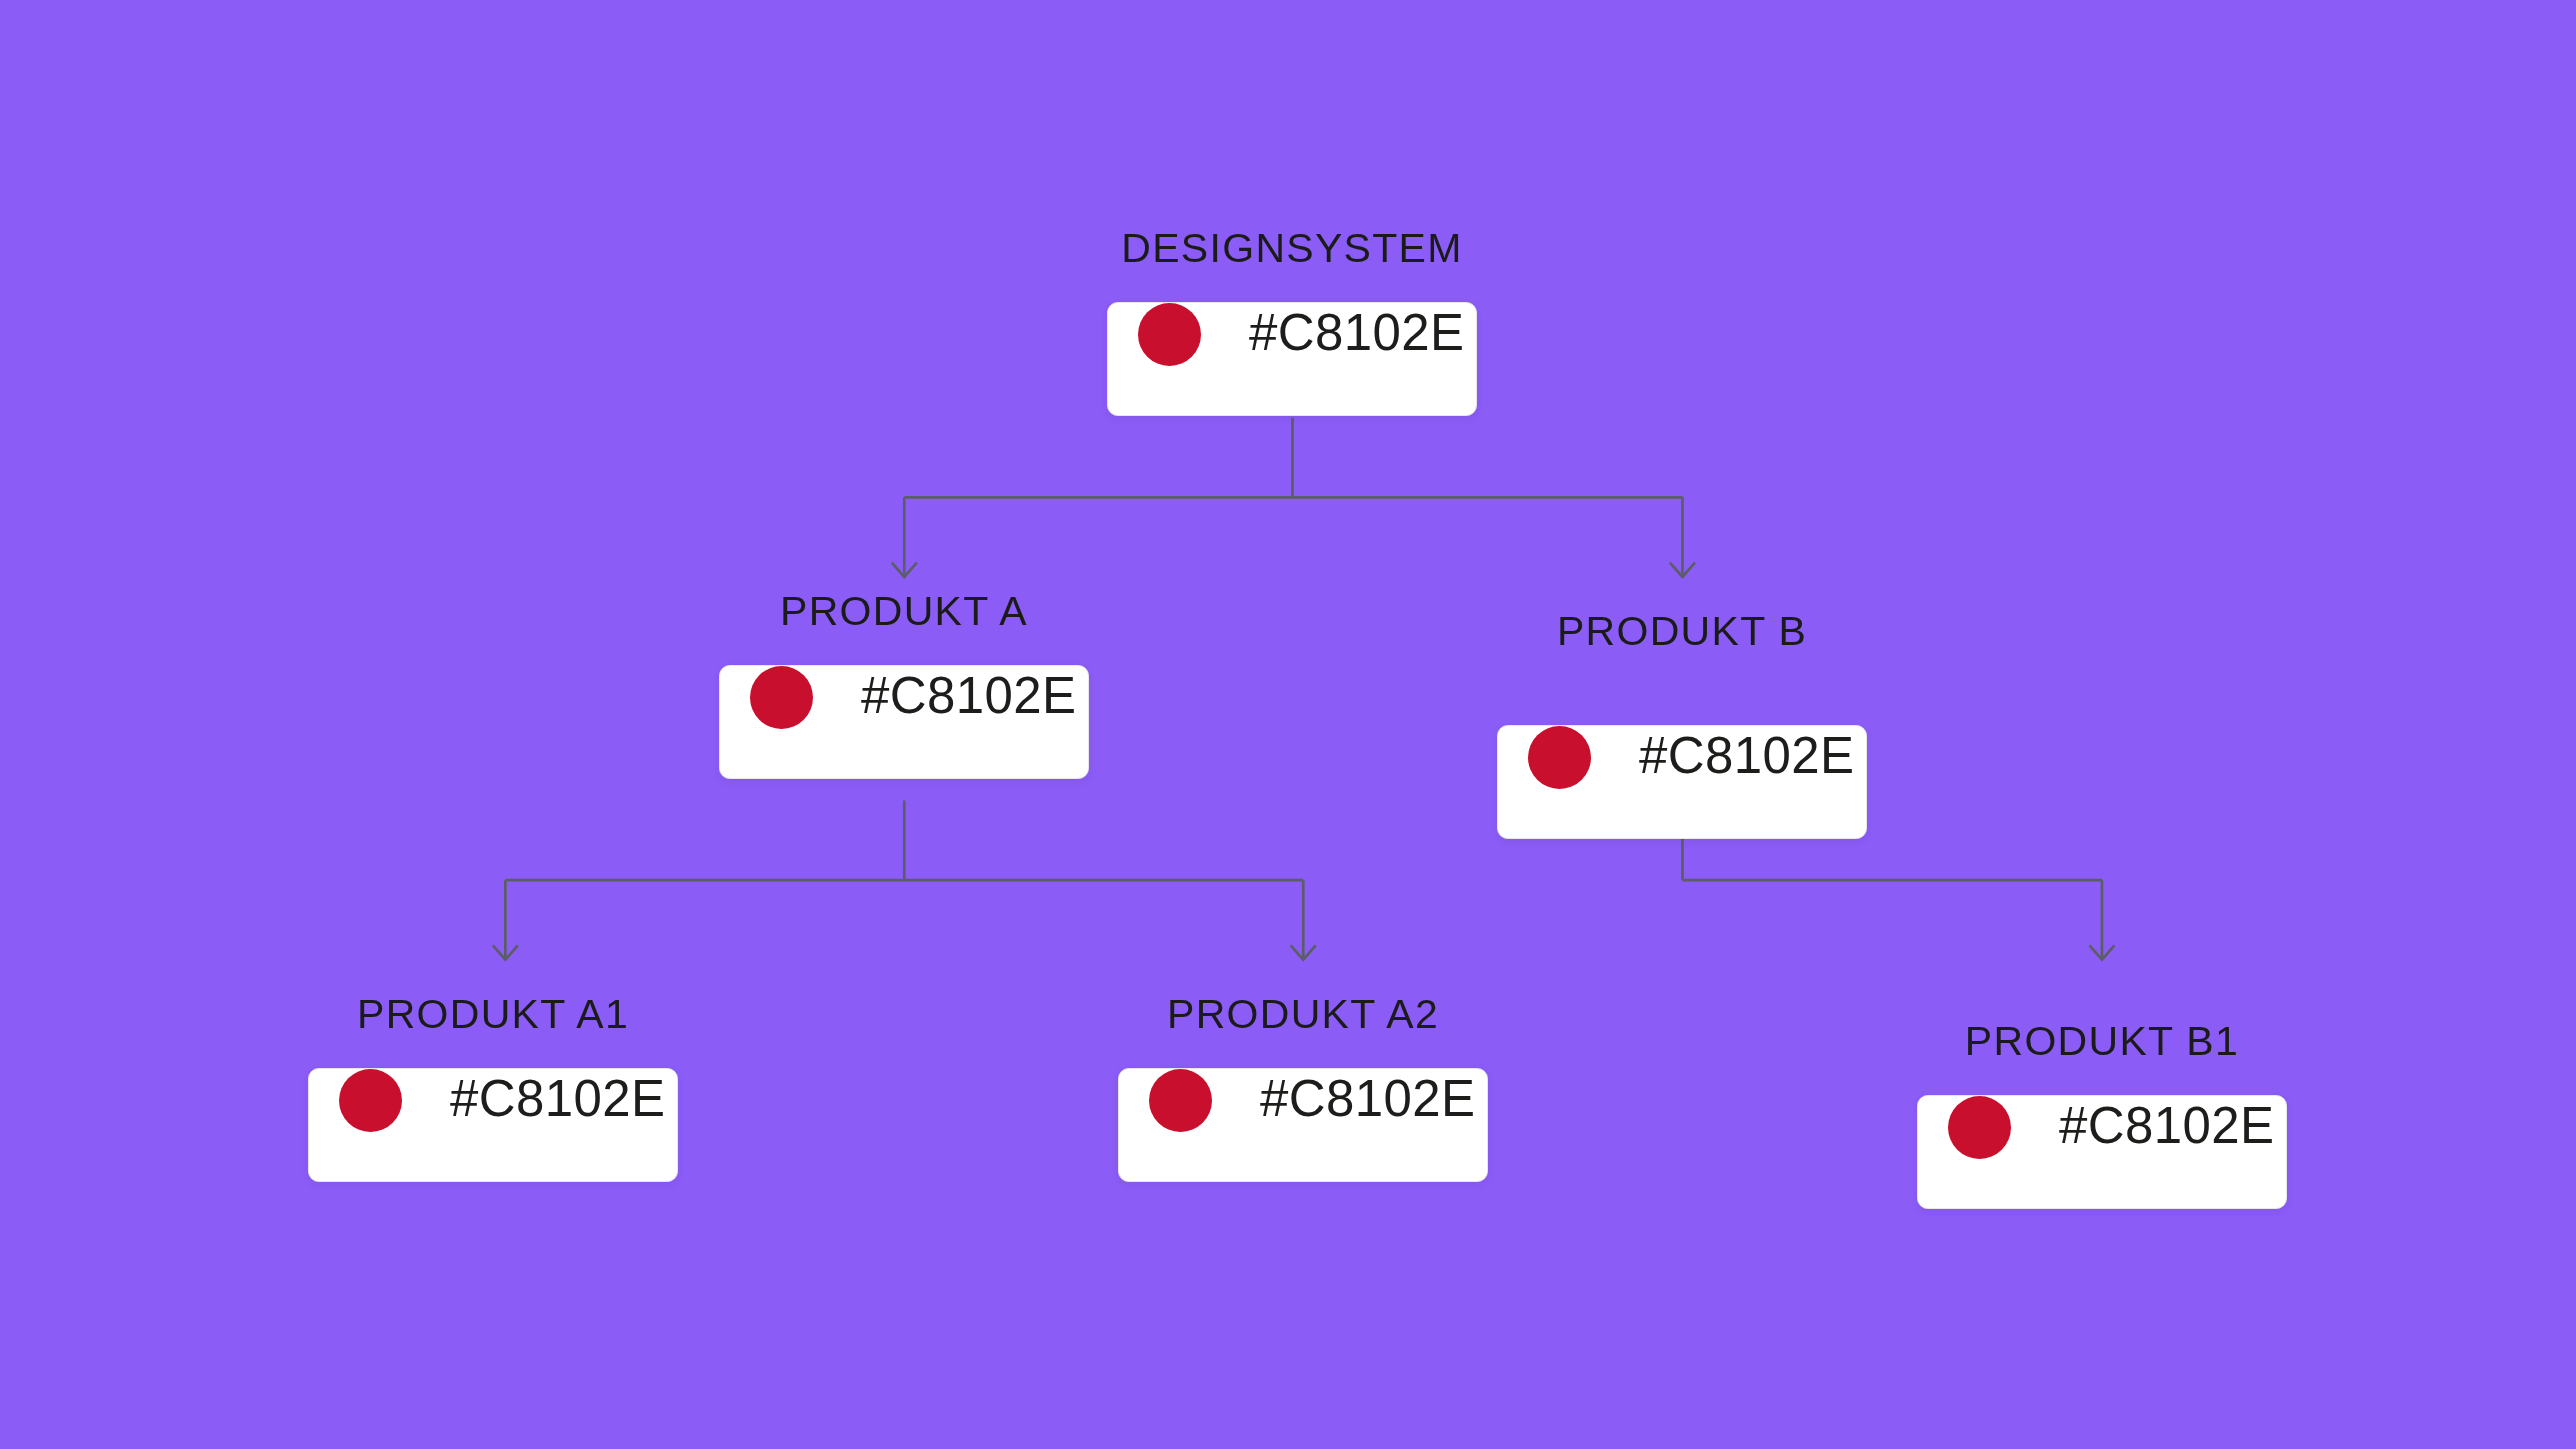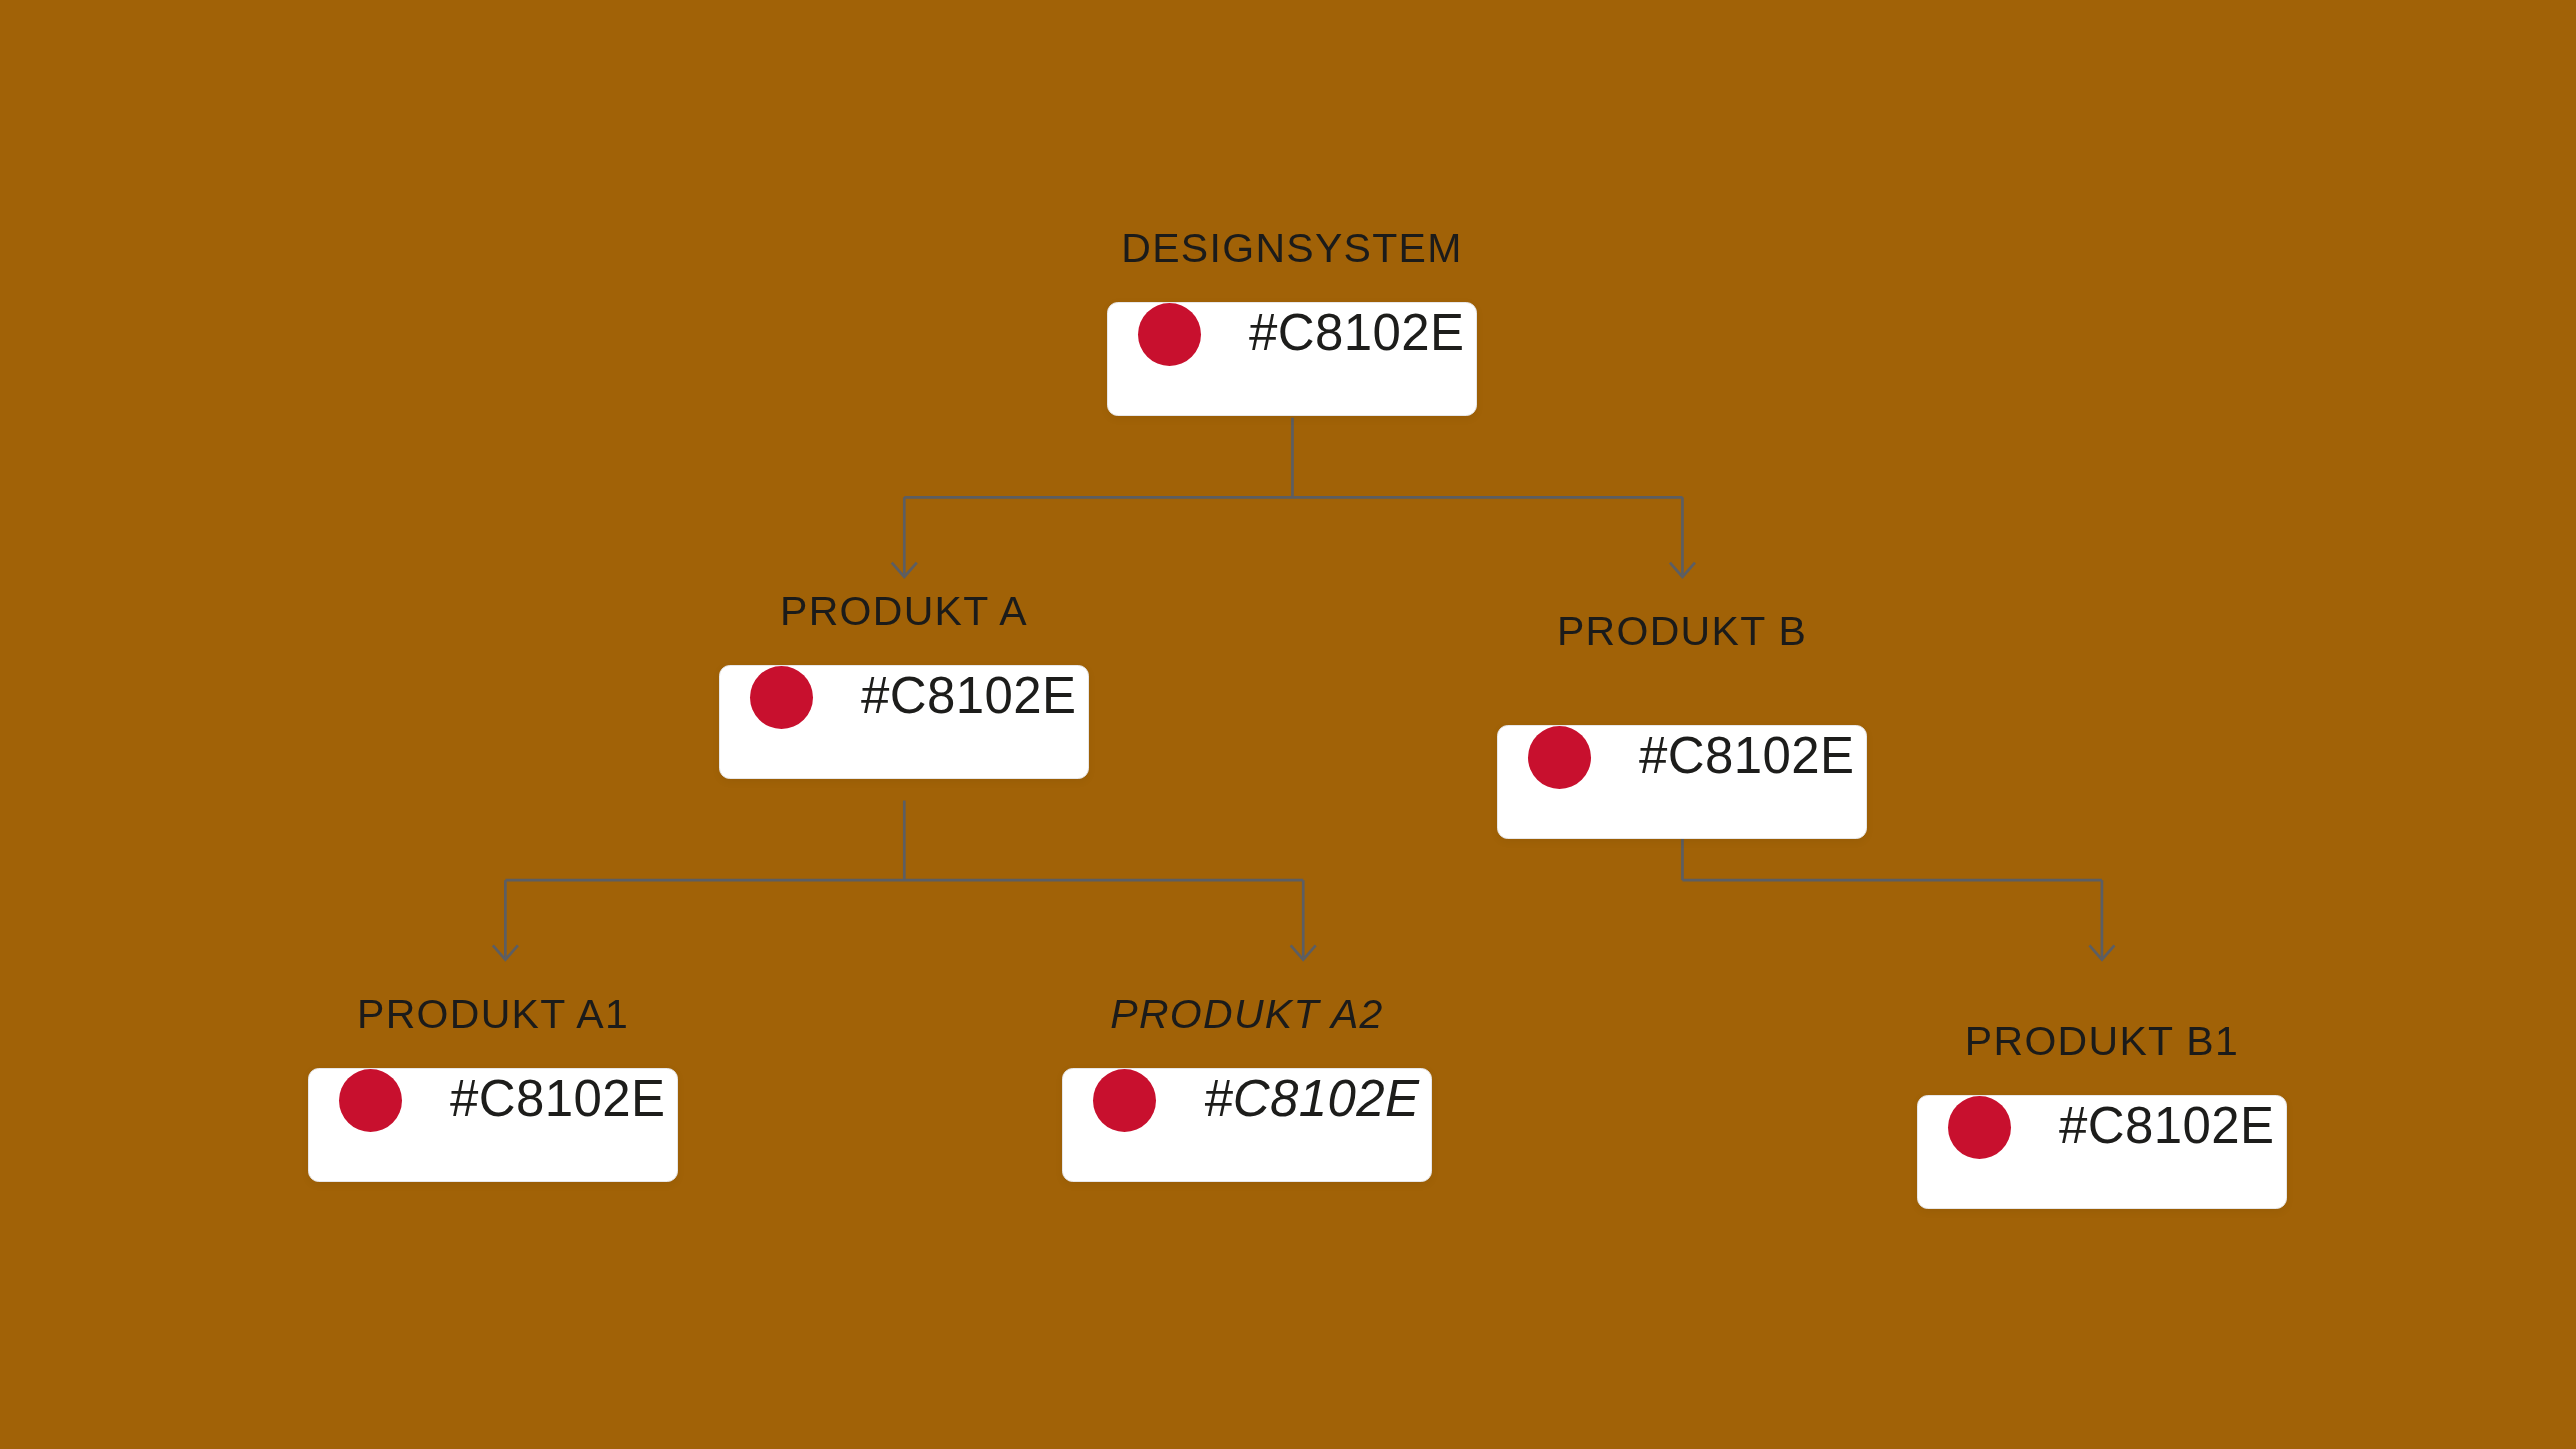--- a/index.html
+++ b/index.html
@@ -10,21 +10,21 @@
     width: 2576px;
     height: 1449px;
     background: #f5f4f2;
     font-family: "Liberation Sans", "DejaVu Sans", sans-serif;
     overflow: hidden;
   }
   .stage {
     position: relative;
     width: 2576px;
     height: 1449px;
-    background: #a16207;
+    background: #8b5cf6;
   }
   #connectors {
     position: absolute;
     left: 0;
     top: 0;
     width: 2576px;
     height: 1449px;
     pointer-events: none;
   }
   .node {
@@ -105,21 +105,21 @@
       <span class="hex">#C8102E</span>
     </div>
   </div>
       <div class="node" style="left: 308px; top: 991px;">
     <div class="node-label">PRODUKT A1</div>
     <div class="node-box">
       <span class="swatch" style="background: rgb(200, 16, 46);"></span>
       <span class="hex">#C8102E</span>
     </div>
   </div>
-      <div class="node" style="left: 1062px; top: 991px; font-style: italic;">
+      <div class="node" style="left: 1118px; top: 991px;">
     <div class="node-label">PRODUKT A2</div>
     <div class="node-box">
       <span class="swatch" style="background: rgb(200, 16, 46);"></span>
       <span class="hex">#C8102E</span>
     </div>
   </div>
       <div class="node" style="left: 1917px; top: 991px; margin-top: 27px;">
     <div class="node-label">PRODUKT B1</div>
     <div class="node-box">
       <span class="swatch" style="background: rgb(200, 16, 46);"></span>

